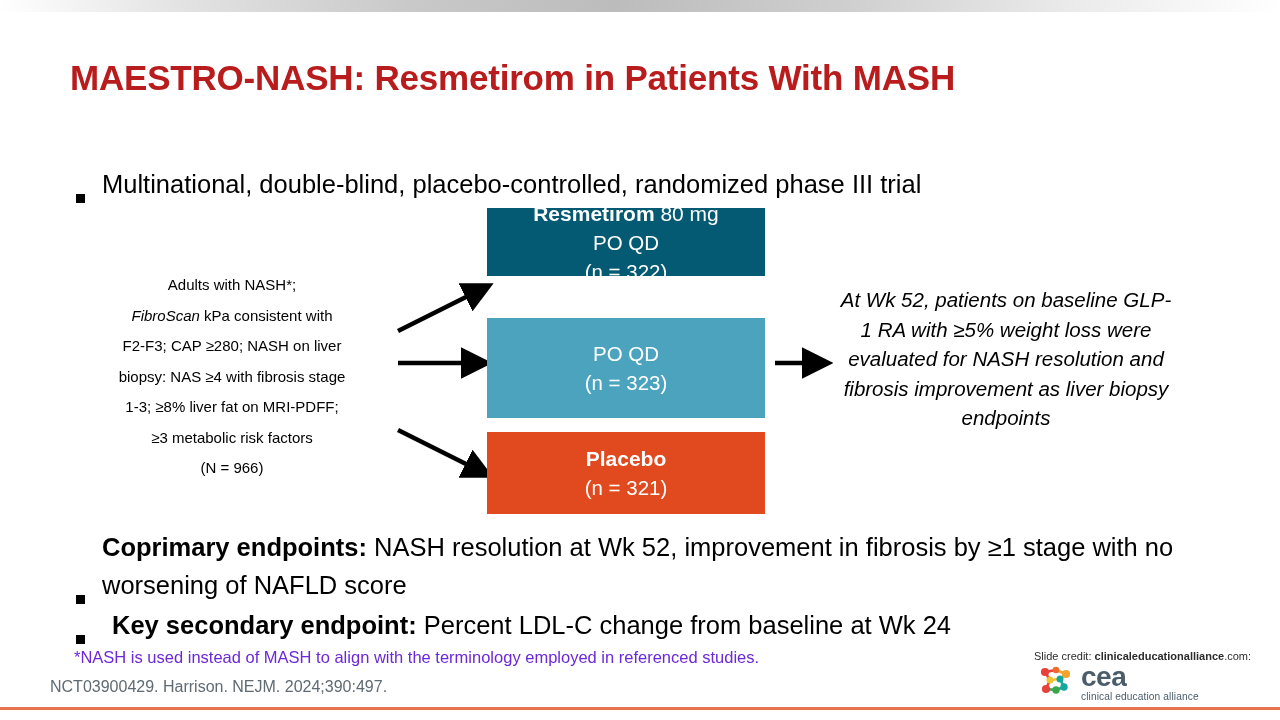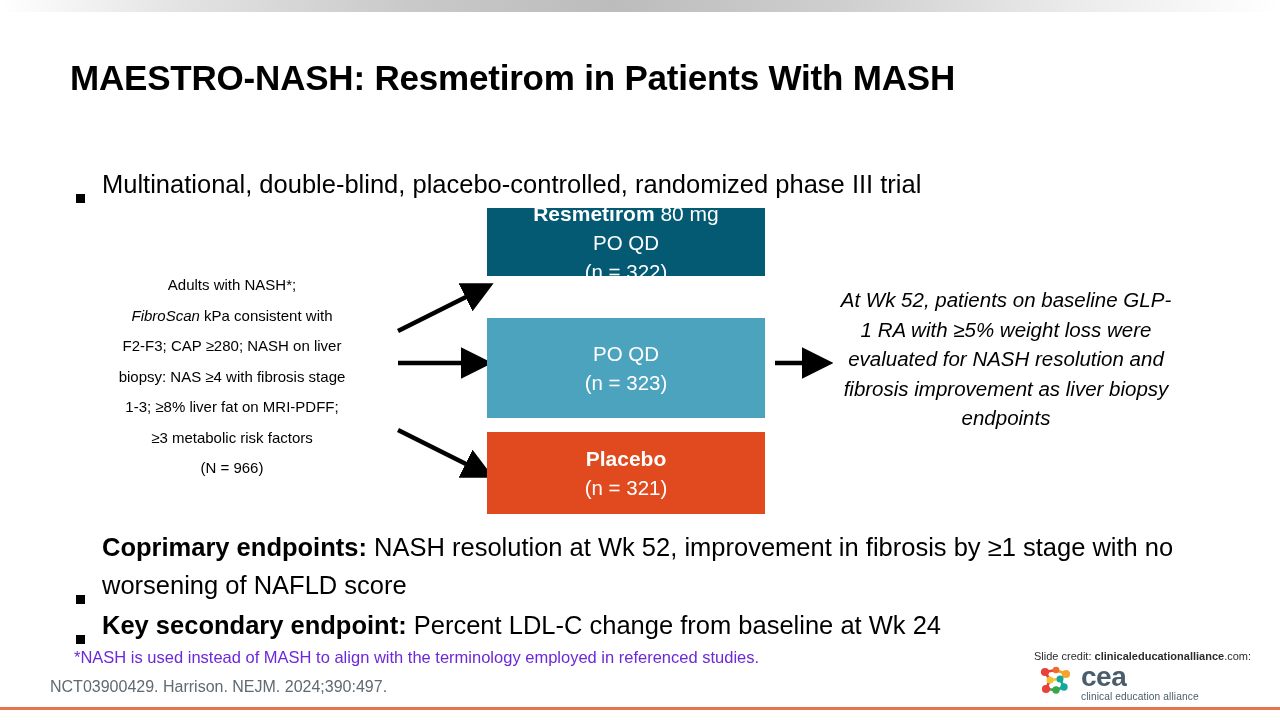--- a/index.html
+++ b/index.html
@@ -26,21 +26,21 @@
         #bcbcbc 48%, #cfcfcf 66%, #ebebeb 84%, #ffffff 100%);
   }
 
   
   .slide-title {
     position: absolute;
     left: 70px; top: 58px;
     width: 1150px;
     font-size: 35px;
     font-weight: bold;
-    color: #000000;
+    color: #b91c1c;
     letter-spacing: -0.2px;
     white-space: nowrap;
   }
 
   
   .bullet-row {
     position: absolute;
     display: flex;
     align-items: flex-end;
   }
@@ -56,21 +56,21 @@
     color: #000;
   }
   .bullet-text b { font-weight: bold; margin-top: 20px; }
 
   #bullet-design { left: 76px; top: 165px; width: 1130px; }
   #bullet-design .bullet-mark { margin-top: 13px; }
 
   #bullet-coprimary { left: 76px; top: 528px; width: 1110px; }
   #bullet-coprimary .bullet-mark { margin-top: 13px; }
 
-  #bullet-secondary { left: 76px; top: 606px; width: 1110px; }
+  #bullet-secondary { left: 76px; top: 606px; width: 1110px; gap: 10px; }
   #bullet-secondary .bullet-mark { margin-top: 13px; }
 
   
   .criteria {
     position: absolute;
     left: 62px; top: 270px;
     width: 340px;
     text-align: center;
     font-size: 15px;
     line-height: 30.5px;

